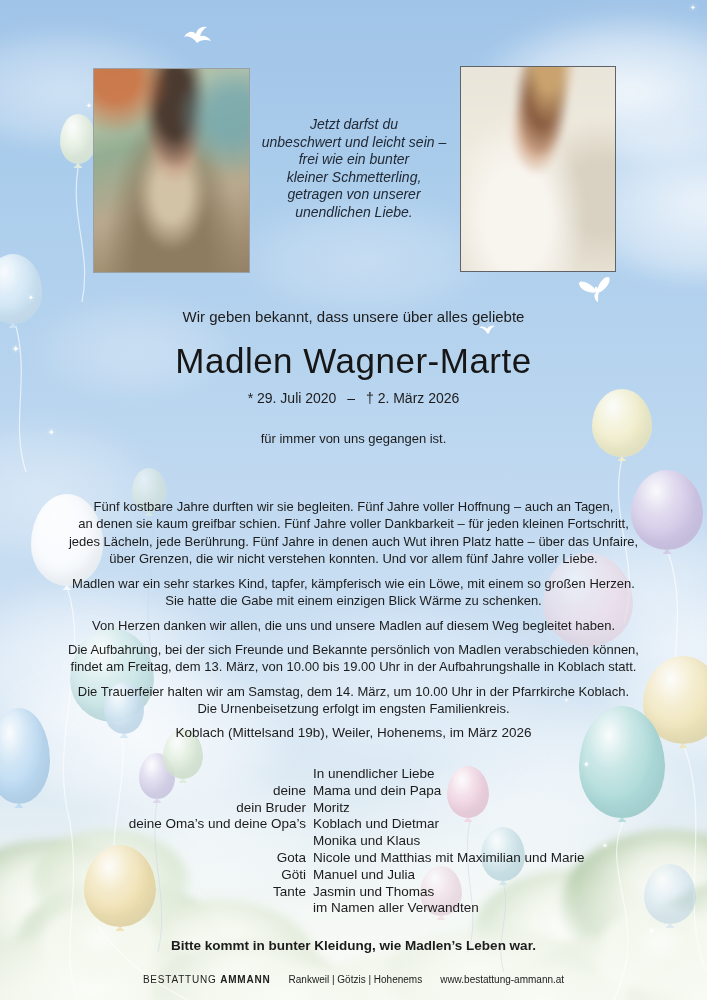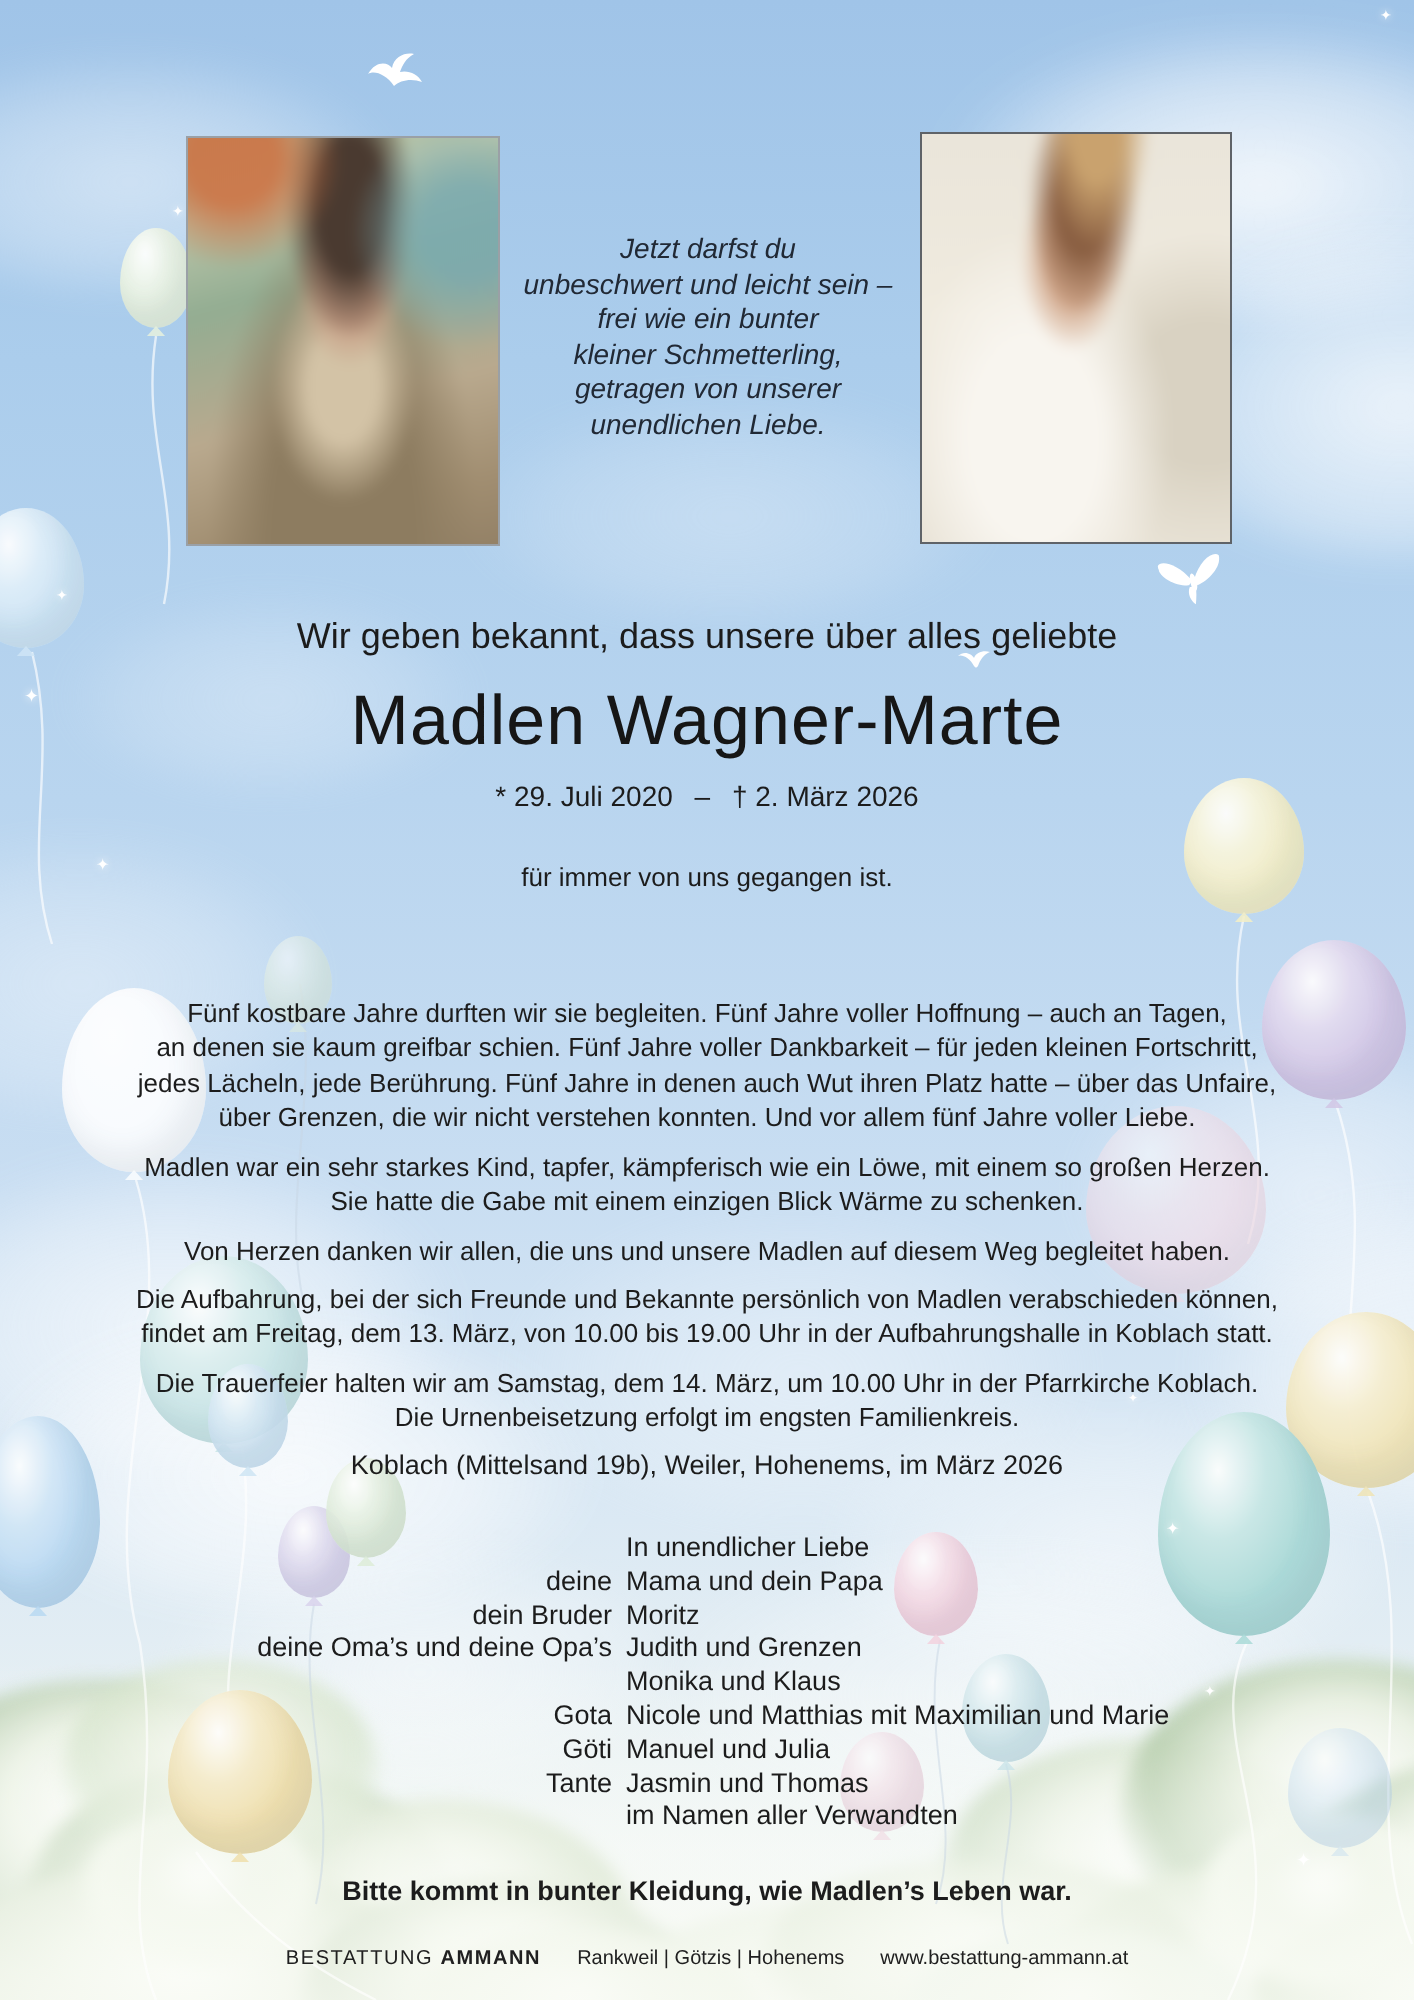--- a/index.html
+++ b/index.html
@@ -43,21 +43,21 @@
       radial-gradient(ellipse at 56% 3%,#c9a26e 0 9%,rgba(201,162,110,0) 20%),
       radial-gradient(ellipse at 52% 20%,#8a5f42 0 10%,rgba(138,95,66,0) 22%),
       radial-gradient(ellipse at 49% 33%,#d3a98d 0 10%,rgba(211,169,141,0) 21%),
       radial-gradient(ellipse at 38% 72%,#f8f5ef 0 22%,rgba(248,245,239,0) 45%),
       radial-gradient(ellipse at 88% 62%,#d9d2c2 0 18%,rgba(217,210,194,0) 40%),
       linear-gradient(180deg,#e9e4d9 0%,#f0ebdf 45%,#e7e1d4 100%);}
   
   .txt{position:absolute;left:0;width:707px;text-align:center;z-index:6;}
   .poem{left:214px;top:116px;width:280px;font-size:14px;font-style:italic;
         line-height:17.5px;color:#212935;white-space:pre-line;}
-  .intro{top:308px;font-size:18px;text-align:center;}
+  .intro{top:308px;font-size:15px;text-align:center;}
   .name{top:341px;font-size:35px;line-height:40px;letter-spacing:.5px;color:#161616;}
   .dates{top:390px;font-size:14px;}
   .passing{top:431px;font-size:13px;}
   .para{font-size:13px;line-height:17.4px;white-space:pre-line;}
   .p0{top:456px;} .p1{top:498px;} .p2{top:575px;} .p3{top:617px;} .p4{top:641px;} .p5{top:683px;}
   .place{top:725px;font-size:13.5px;}
   .family{position:absolute;left:0;top:766px;width:613px;z-index:6;font-size:13.5px;line-height:16.8px;}
   .frow{display:flex;}
   .flabel{width:306px;text-align:right;flex:none;}
   .fvalue{margin-left:7px;text-align:left;flex:1;}
@@ -216,21 +216,21 @@
     <div class="frow">
         <span class="flabel">deine</span>
         <span class="fvalue">Mama und dein Papa</span>
       </div>
     <div class="frow">
         <span class="flabel">dein Bruder</span>
         <span class="fvalue">Moritz</span>
       </div>
     <div class="frow">
         <span class="flabel">deine Oma’s und deine Opa’s</span>
-        <span class="fvalue">Judith und Grenzen</span>
+        <span class="fvalue">Koblach und Dietmar</span>
       </div>
     <div class="frow">
         <span class="flabel"></span>
         <span class="fvalue">Monika und Klaus</span>
       </div>
     <div class="frow">
         <span class="flabel">Gota</span>
         <span class="fvalue">Nicole und Matthias mit Maximilian und Marie</span>
       </div>
     <div class="frow">

